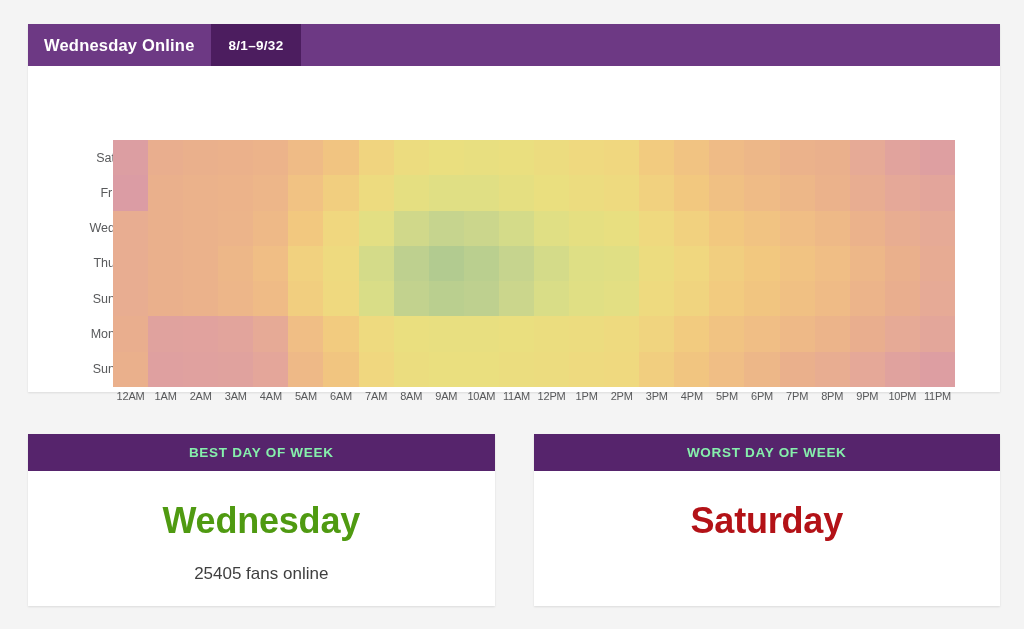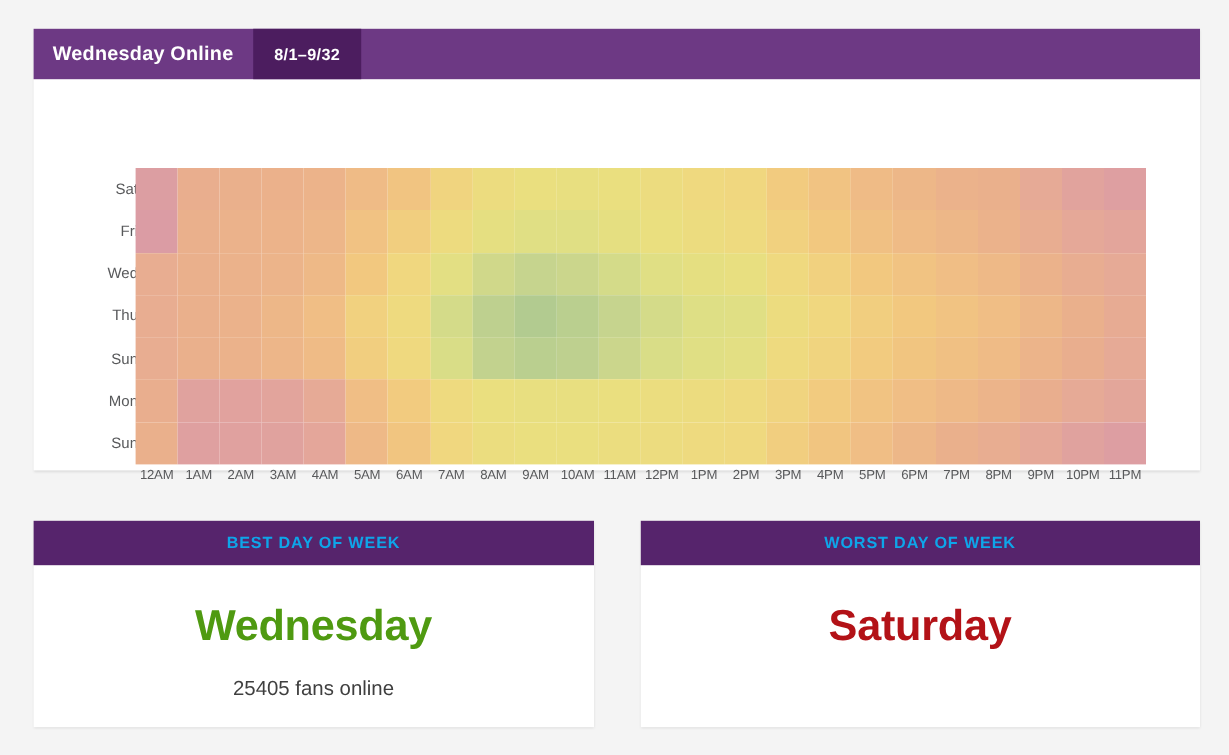--- a/index.html
+++ b/index.html
@@ -121,21 +121,21 @@
   }
   .card {
     flex: 1 1 0;
     background: #ffffff;
     box-shadow: 0 1px 2px rgba(0,0,0,0.10);
     padding-bottom: 22px;
   }
   .card-header {
     height: 37px;
     background: #56246c;
-    color: #0ea5e9;
+    color: #86efac;
     display: flex;
     align-items: center;
     justify-content: center;
     font-size: 13.5px;
     font-weight: bold;
     letter-spacing: 0.7px;
   }
   .card-value {
     text-align: center;
     font-size: 36px;

